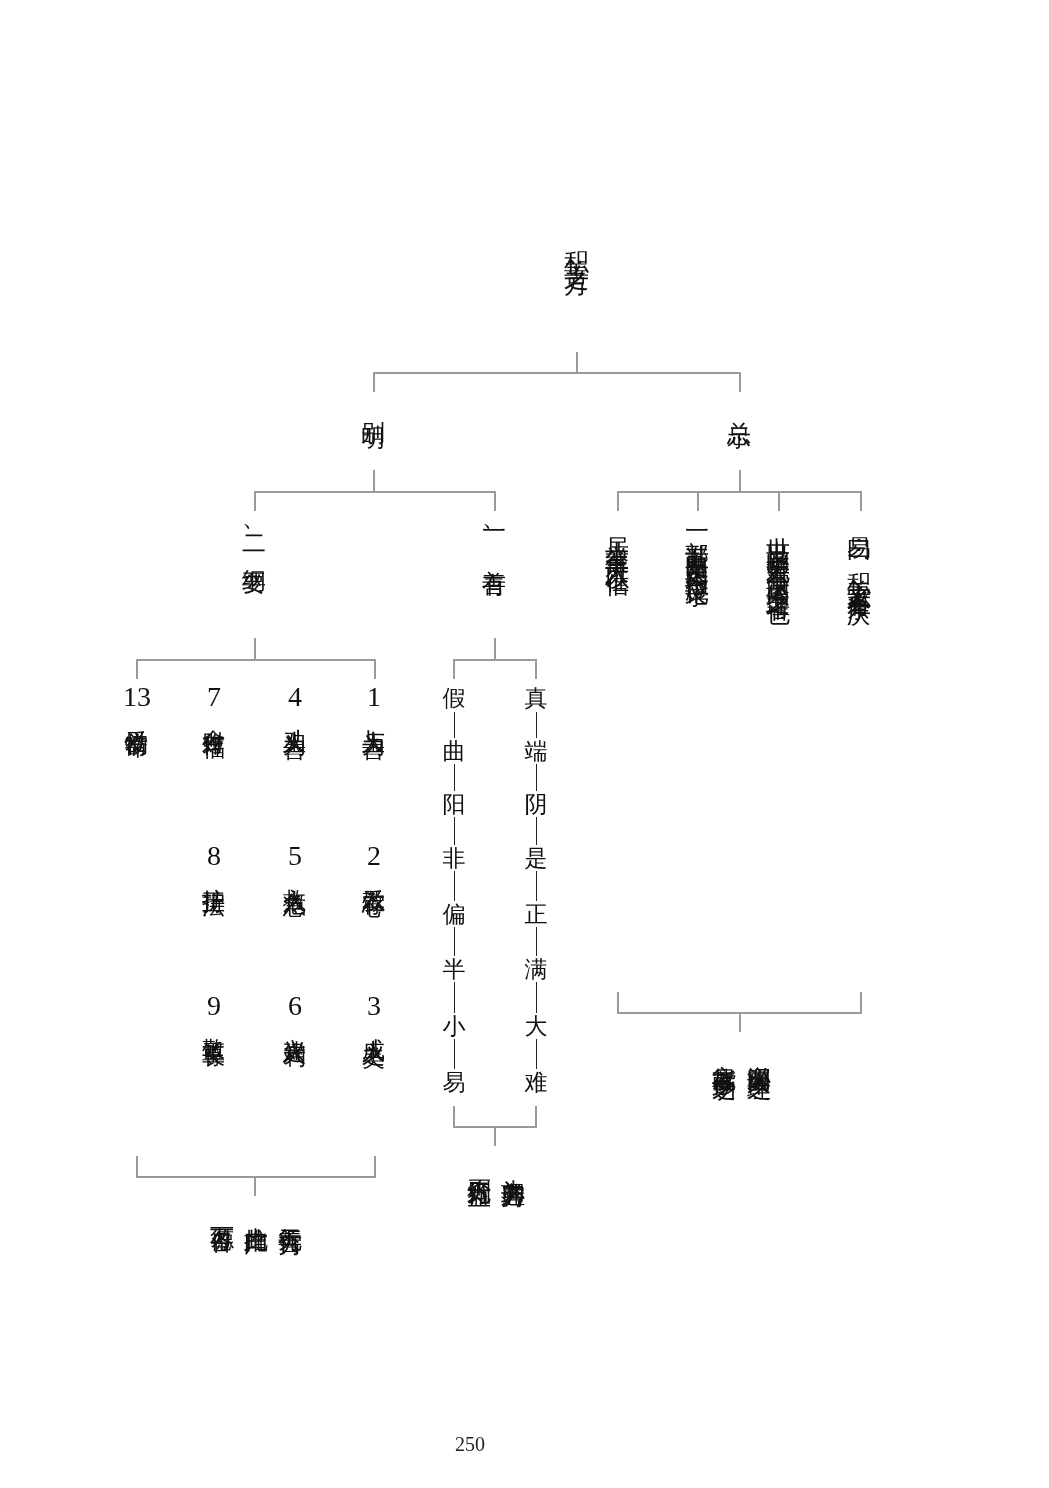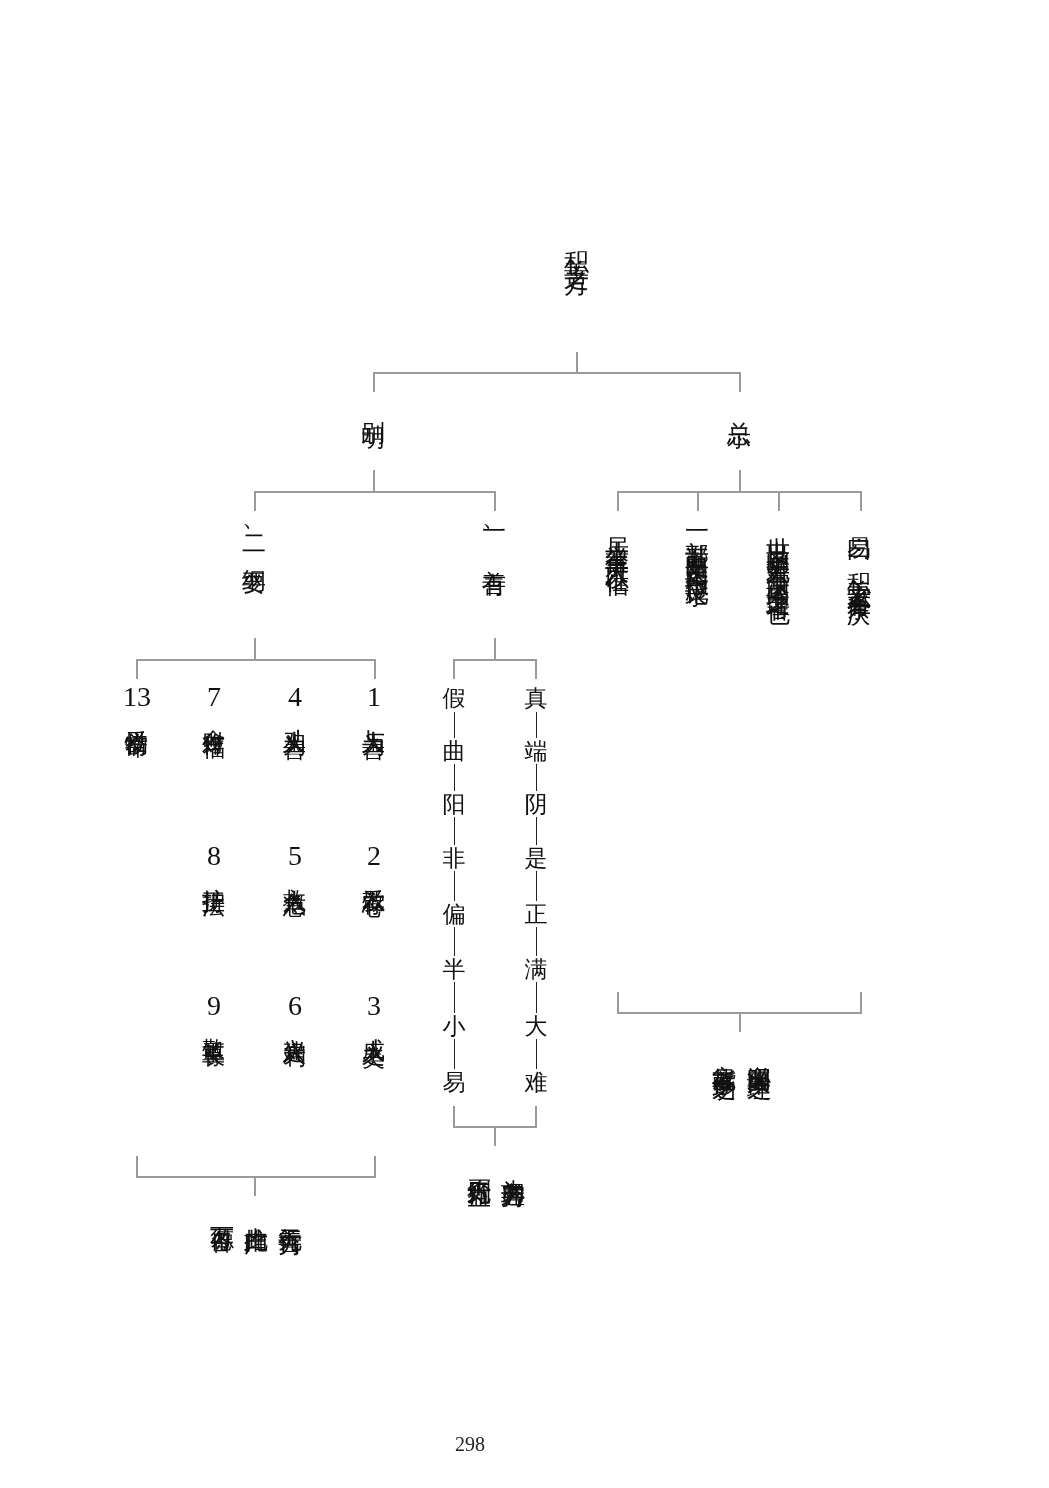--- a/index.html
+++ b/index.html
@@ -195,13 +195,13 @@
 </div>
 
 <div class="vline" style="left:136px; top:1156px; height:22px;"></div>
 <div class="vline" style="left:374px; top:1156px; height:22px;"></div>
 <div class="hline" style="left:136px; top:1176px; width:240px;"></div>
 <div class="vline" style="left:254px; top:1176px; height:20px;"></div>
 <div class="vtext" style="left:277px; top:1208px; letter-spacing:1px;">善行无穷</div>
 <div class="vtext" style="left:243px; top:1208px; letter-spacing:1px;">由此推广</div>
 <div class="vtext" style="left:209px; top:1208px; letter-spacing:1px;">万德可备</div>
 
-<div class="page-number">298</div>
+<div class="page-number">250</div>
 
 </body></html>

